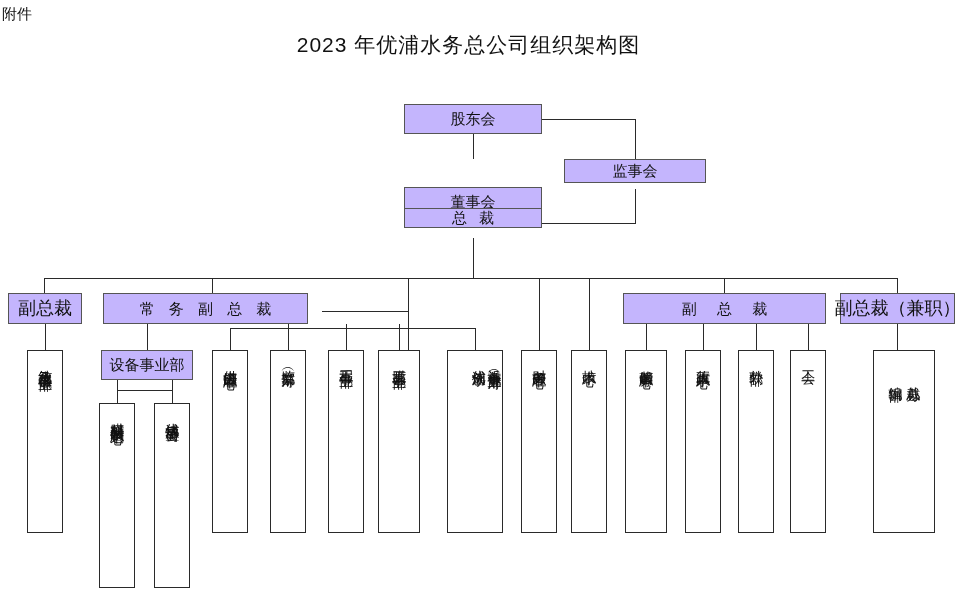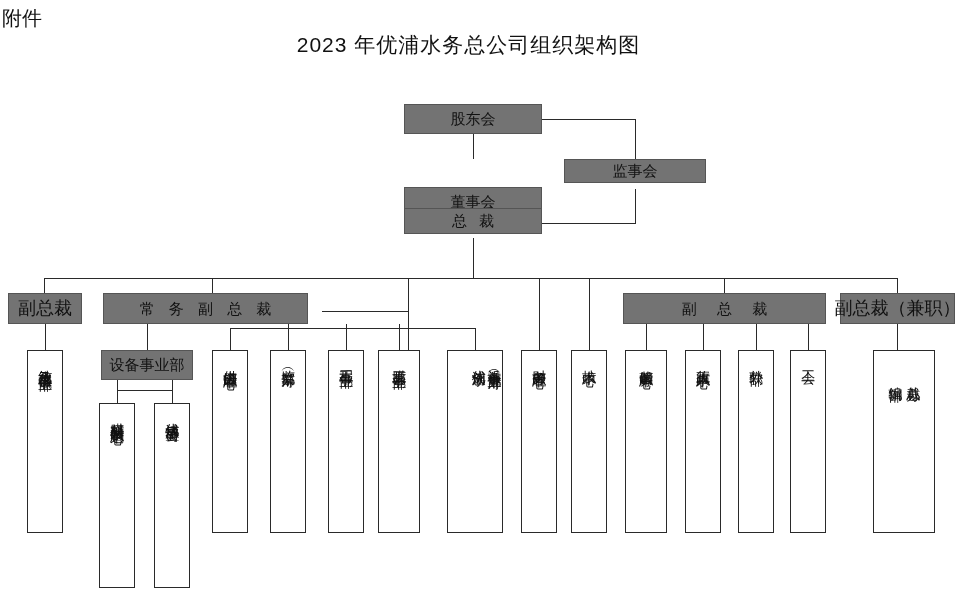--- a/index.html
+++ b/index.html
@@ -14,40 +14,40 @@
     width:963px;
     height:594px;
     background:#ffffff;
     overflow:hidden;
   }
 
   
   .attach{
     position:absolute;
     left:2px; top:5px;
-    font-size:20px;
+    font-size:15px;
     letter-spacing:0px;
     white-space:nowrap;
   }
   .title{
     position:absolute;
     left:0; top:31px;
     width:937px;
     text-align:center;
     font-size:21px;
     letter-spacing:1px;
     white-space:nowrap;
   }
 
   
   .box{
     position:absolute;
     box-sizing:border-box;
     border:1px solid #2a2a2a;
-    background:#737373;
+    background:#c4b5fd;
     display:flex;
     align-items:center;
     justify-content:center;
     z-index:4;
   }
   .box.thick{border:1px solid #555555;}
   .box > .lbl{
     font-size:15px;
     line-height:1.05;
     white-space:nowrap;
@@ -103,21 +103,21 @@
   </div>
 
   <div class="box thick" style="left:404px; top:159px; width:138px; height:30px;margin-top:28px;">
     <span class="lbl">董事会</span>
   </div>
 
   <div class="box thick" style="left:564px; top:159px; width:142px; height:24px;">
     <span class="lbl">监事会</span>
   </div>
 
-  <div class="box thick" style="left:404px; top:208px; width:138px; height:26px;">
+  <div class="box thick" style="left:404px; top:208px; width:138px; height:20px;">
     <span class="lbl sp3">总  裁</span>
   </div>
 
   <div class="box thick" style="left:8px; top:293px; width:74px; height:31px;">
     <span class="lbl sm">副总裁</span>
   </div>
 
   <div class="box thick" style="left:103px; top:293px; width:205px; height:31px;">
     <span class="lbl sp">常 务 副 总 裁</span>
   </div>

